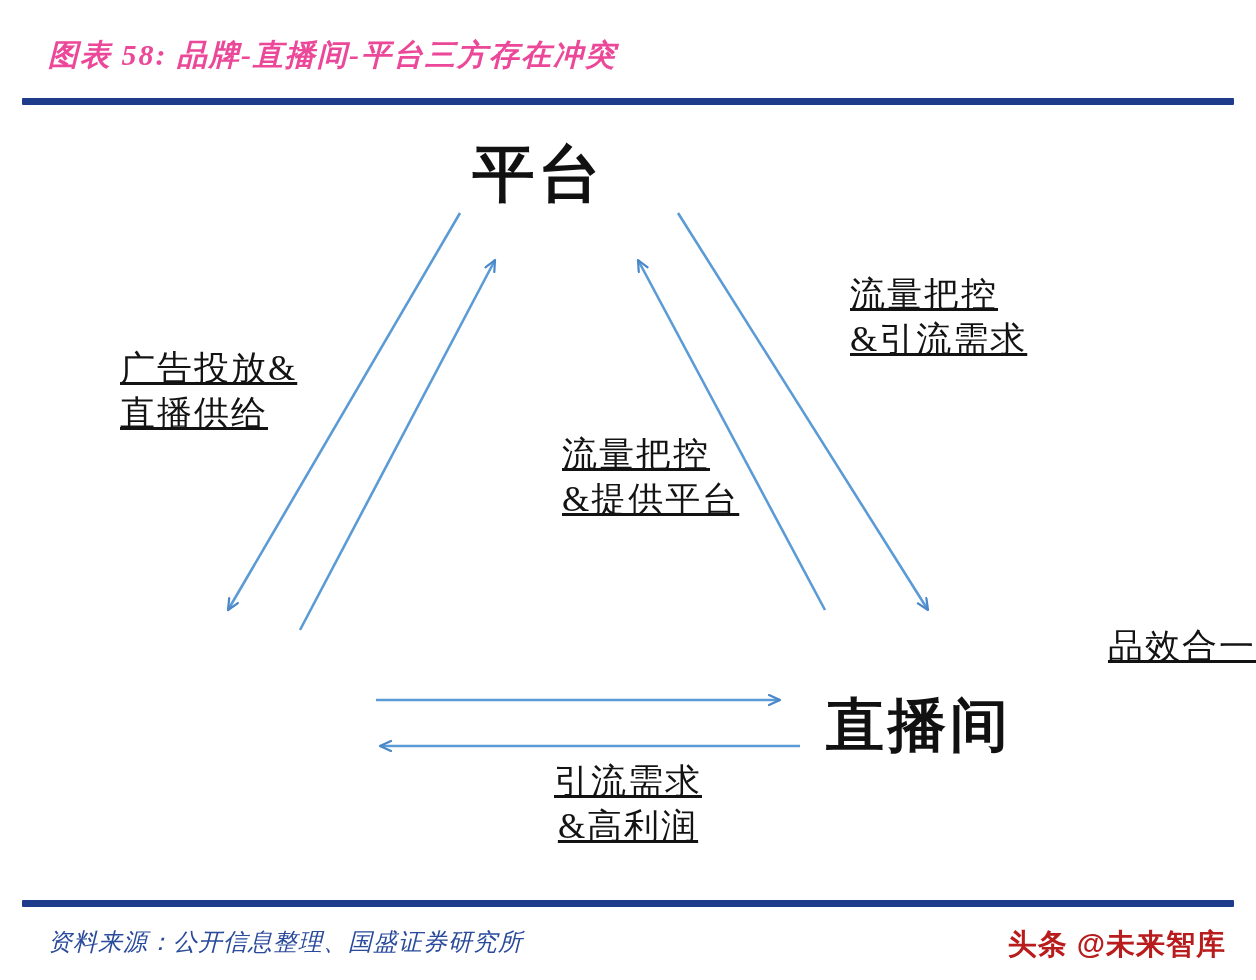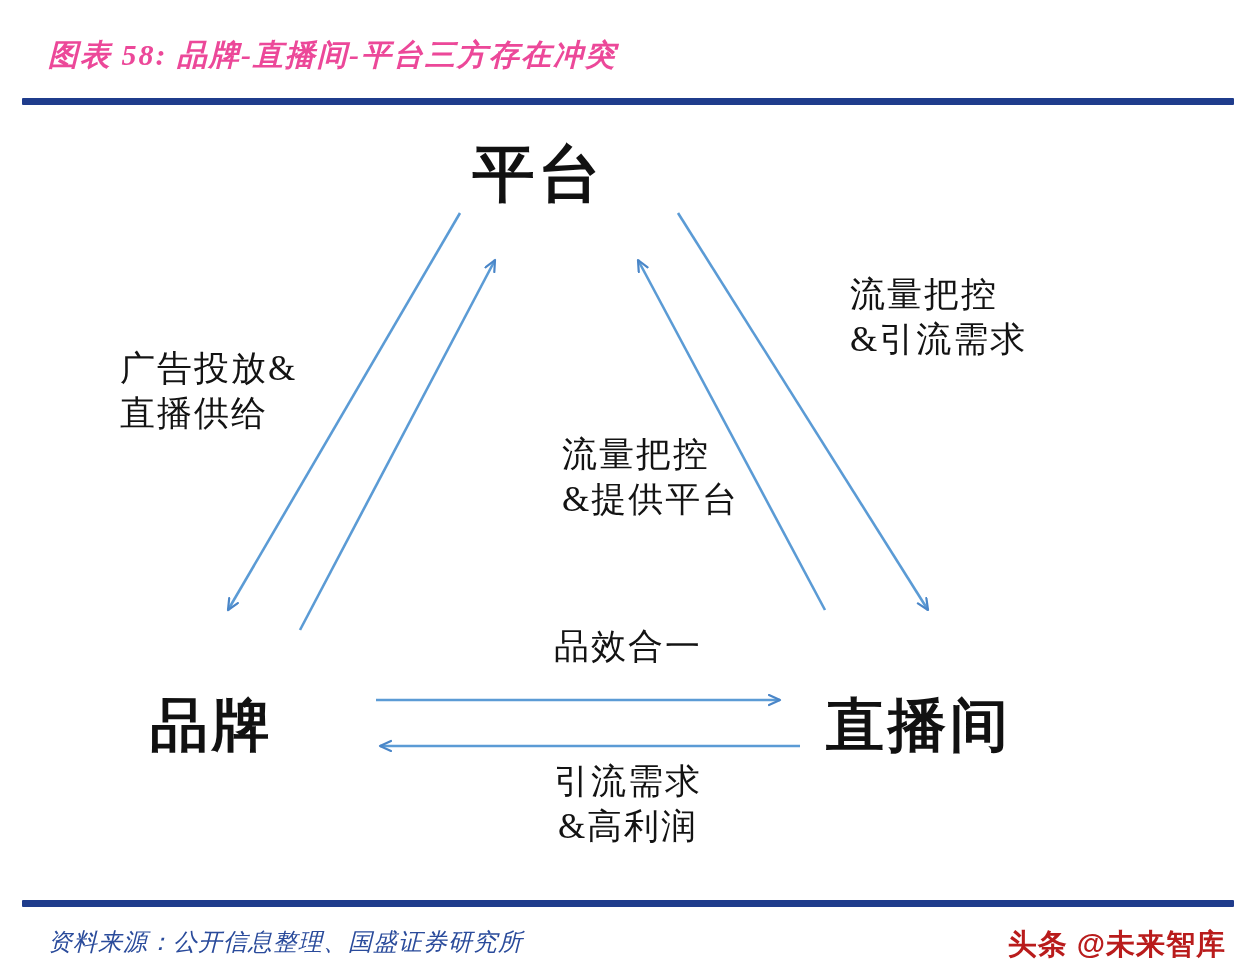--- a/index.html
+++ b/index.html
@@ -125,20 +125,21 @@
   }
 
   
   .label {
     position: absolute;
     font-family: "Liberation Serif", "DejaVu Serif", serif;
     color: #131313;
     white-space: nowrap;
     line-height: 1.28;
     letter-spacing: 2px;
+    text-decoration: underline;
   }
   .label-ad {
     left: 120px;
     top: 237px;
     font-size: 35px;
   }
   .label-traffic {
     left: 850px;
     top: 163px;
     font-size: 35px;
@@ -152,21 +153,21 @@
   .label-private {
     left: 562px;
     top: 323px;
     font-size: 35px;
   }
   .label-pinxiao {
     left: 0;
     top: 515px;
     width: 1256px;
     margin-left: 0;
-    text-align: center;
+    text-align: right;
     font-size: 35px;
   }
   .label-cost {
     left: 0;
     top: 650px;
     width: 1256px;
     text-align: center;
     font-size: 35px;
   }
 </style>
@@ -197,21 +198,20 @@
 
       <line x1="678" y1="103" x2="928" y2="500" stroke="#5b9bd5" stroke-width="2.6" marker-end="url(#ah)"></line>
 
       <line x1="376" y1="590" x2="780" y2="590" stroke="#5b9bd5" stroke-width="2.6" marker-end="url(#ah)"></line>
 
       <line x1="800" y1="636" x2="380" y2="636" stroke="#5b9bd5" stroke-width="2.6" marker-end="url(#ah)"></line>
     </svg>
 
     <div class="node node-platform">平台</div>
 
-    <div class="node node-brand">品牌</div>
 
     <div class="node node-room">直播间</div>
 
     <div class="label label-ad">
       <div>广告投放&amp;</div>
       <div>直播供给</div>
     </div>
 
     <div class="label label-traffic">
       <div>流量把控</div>

